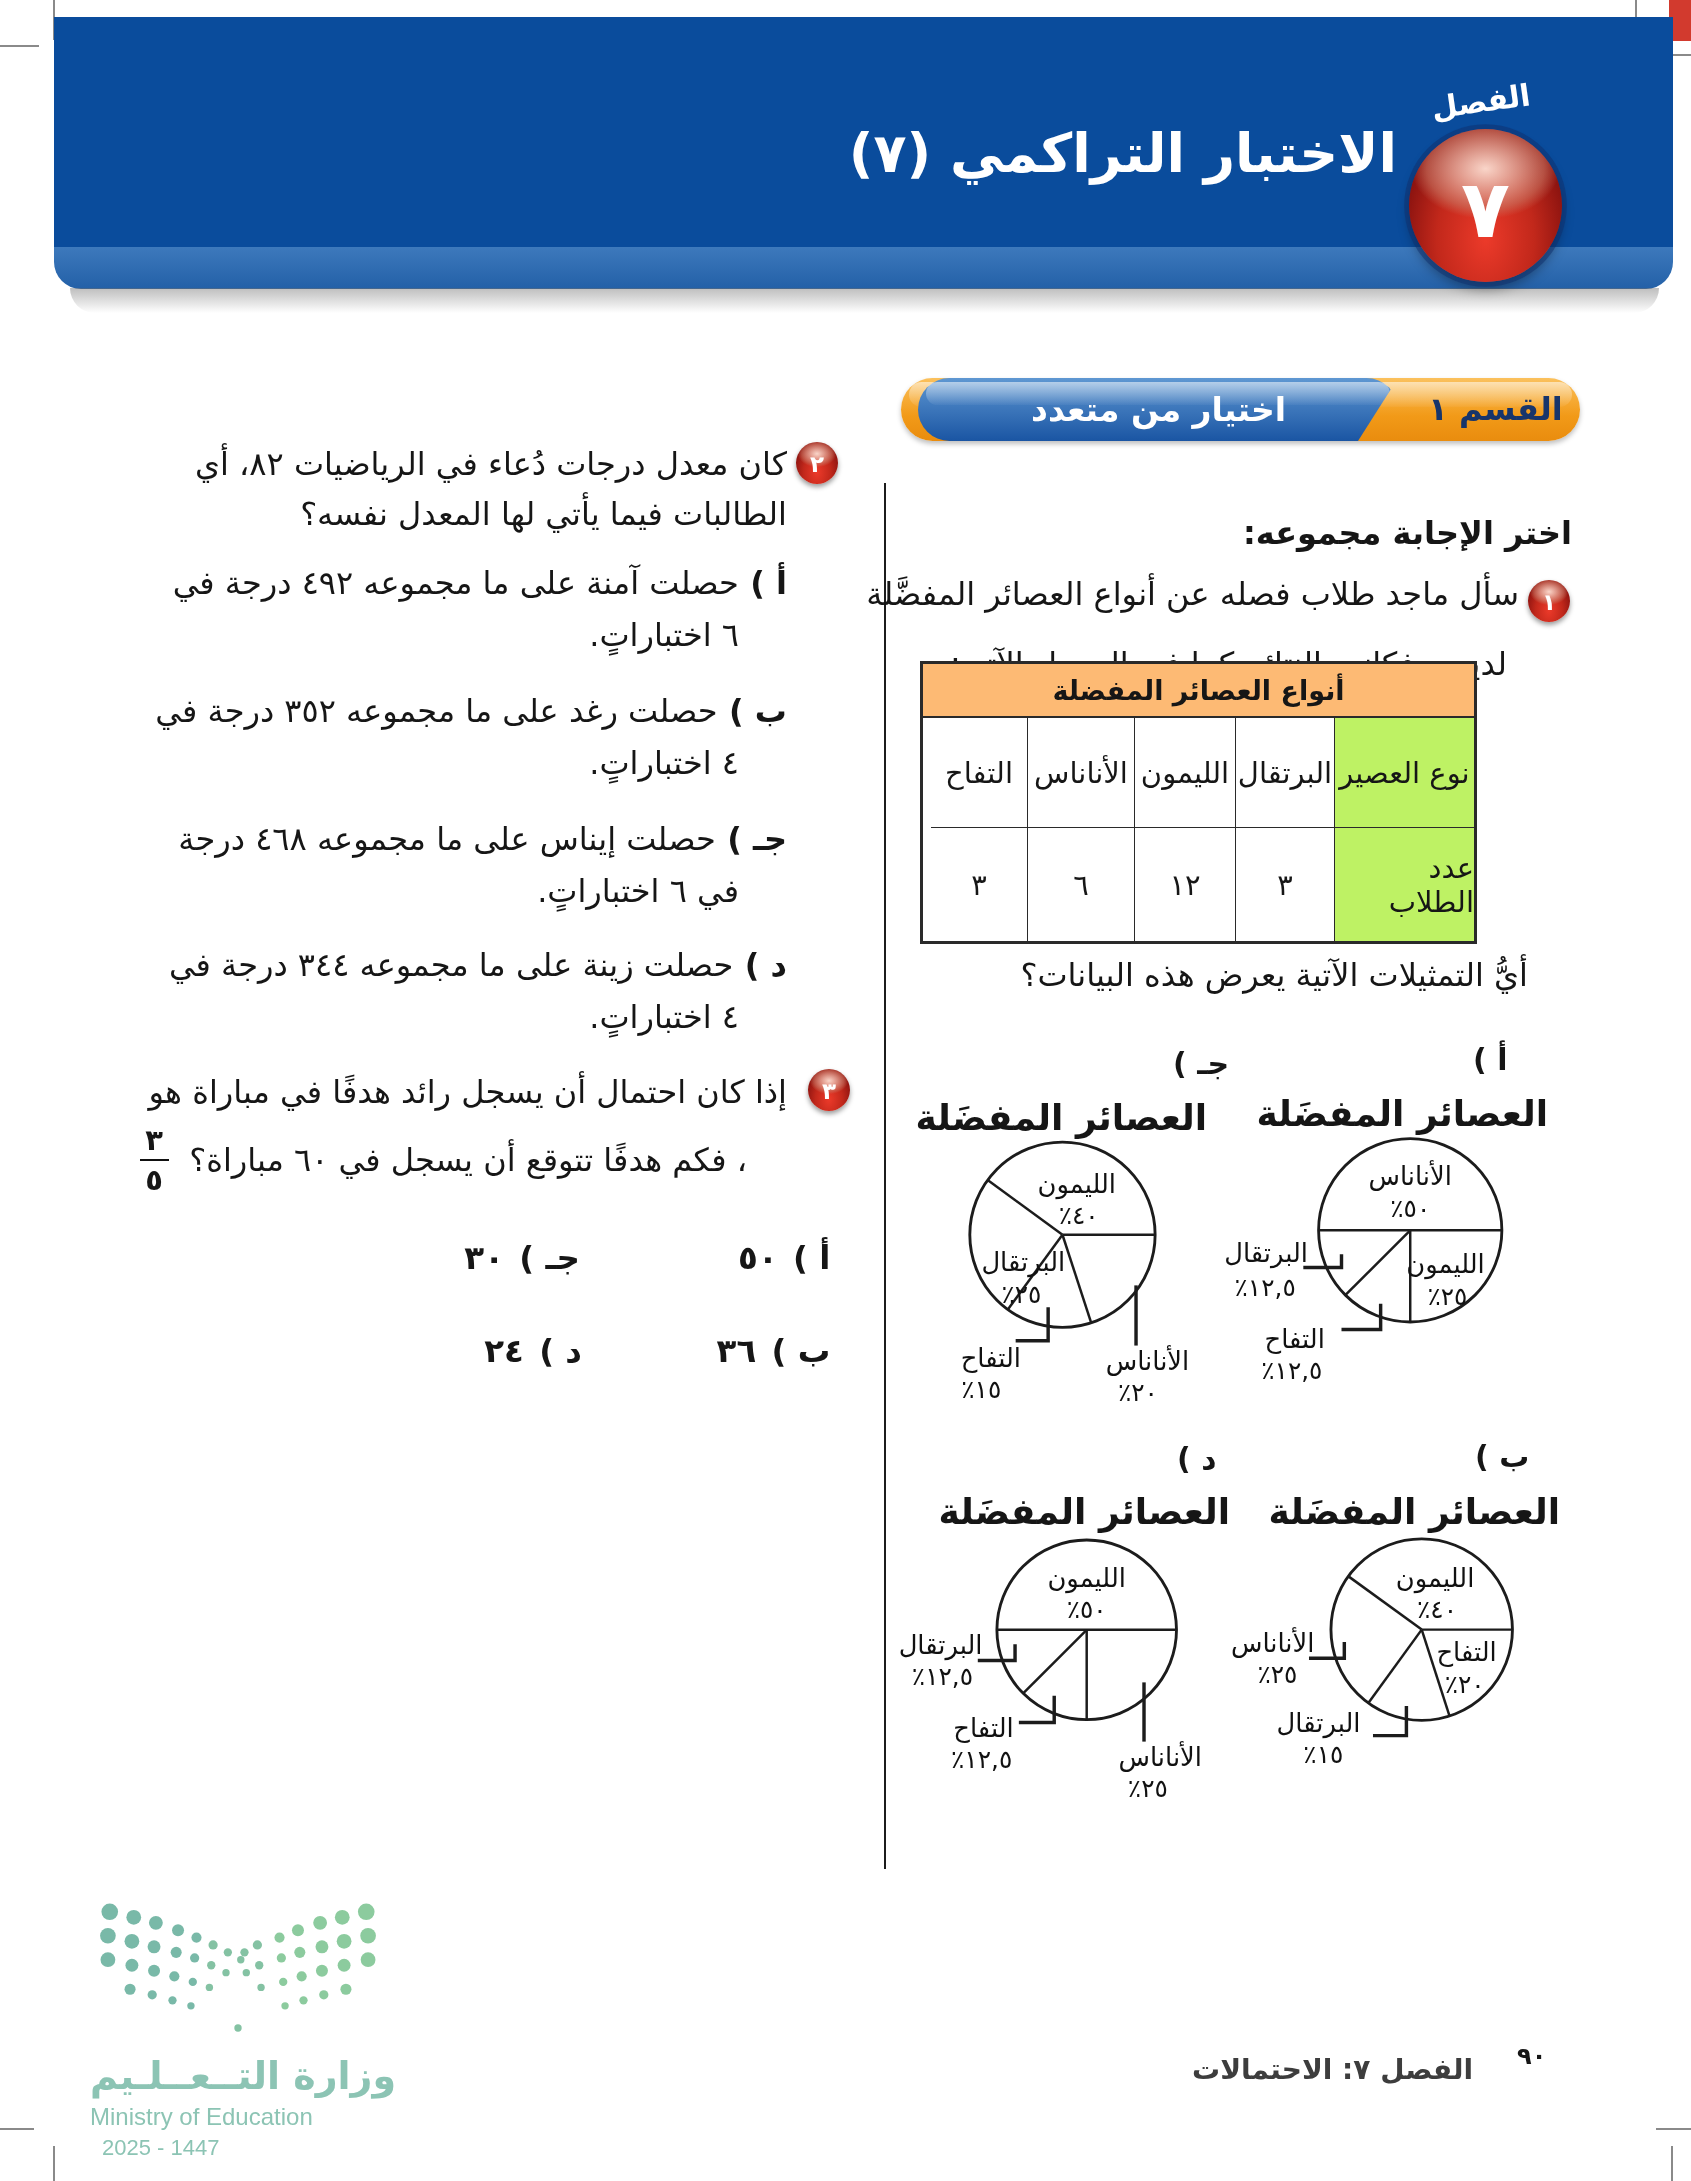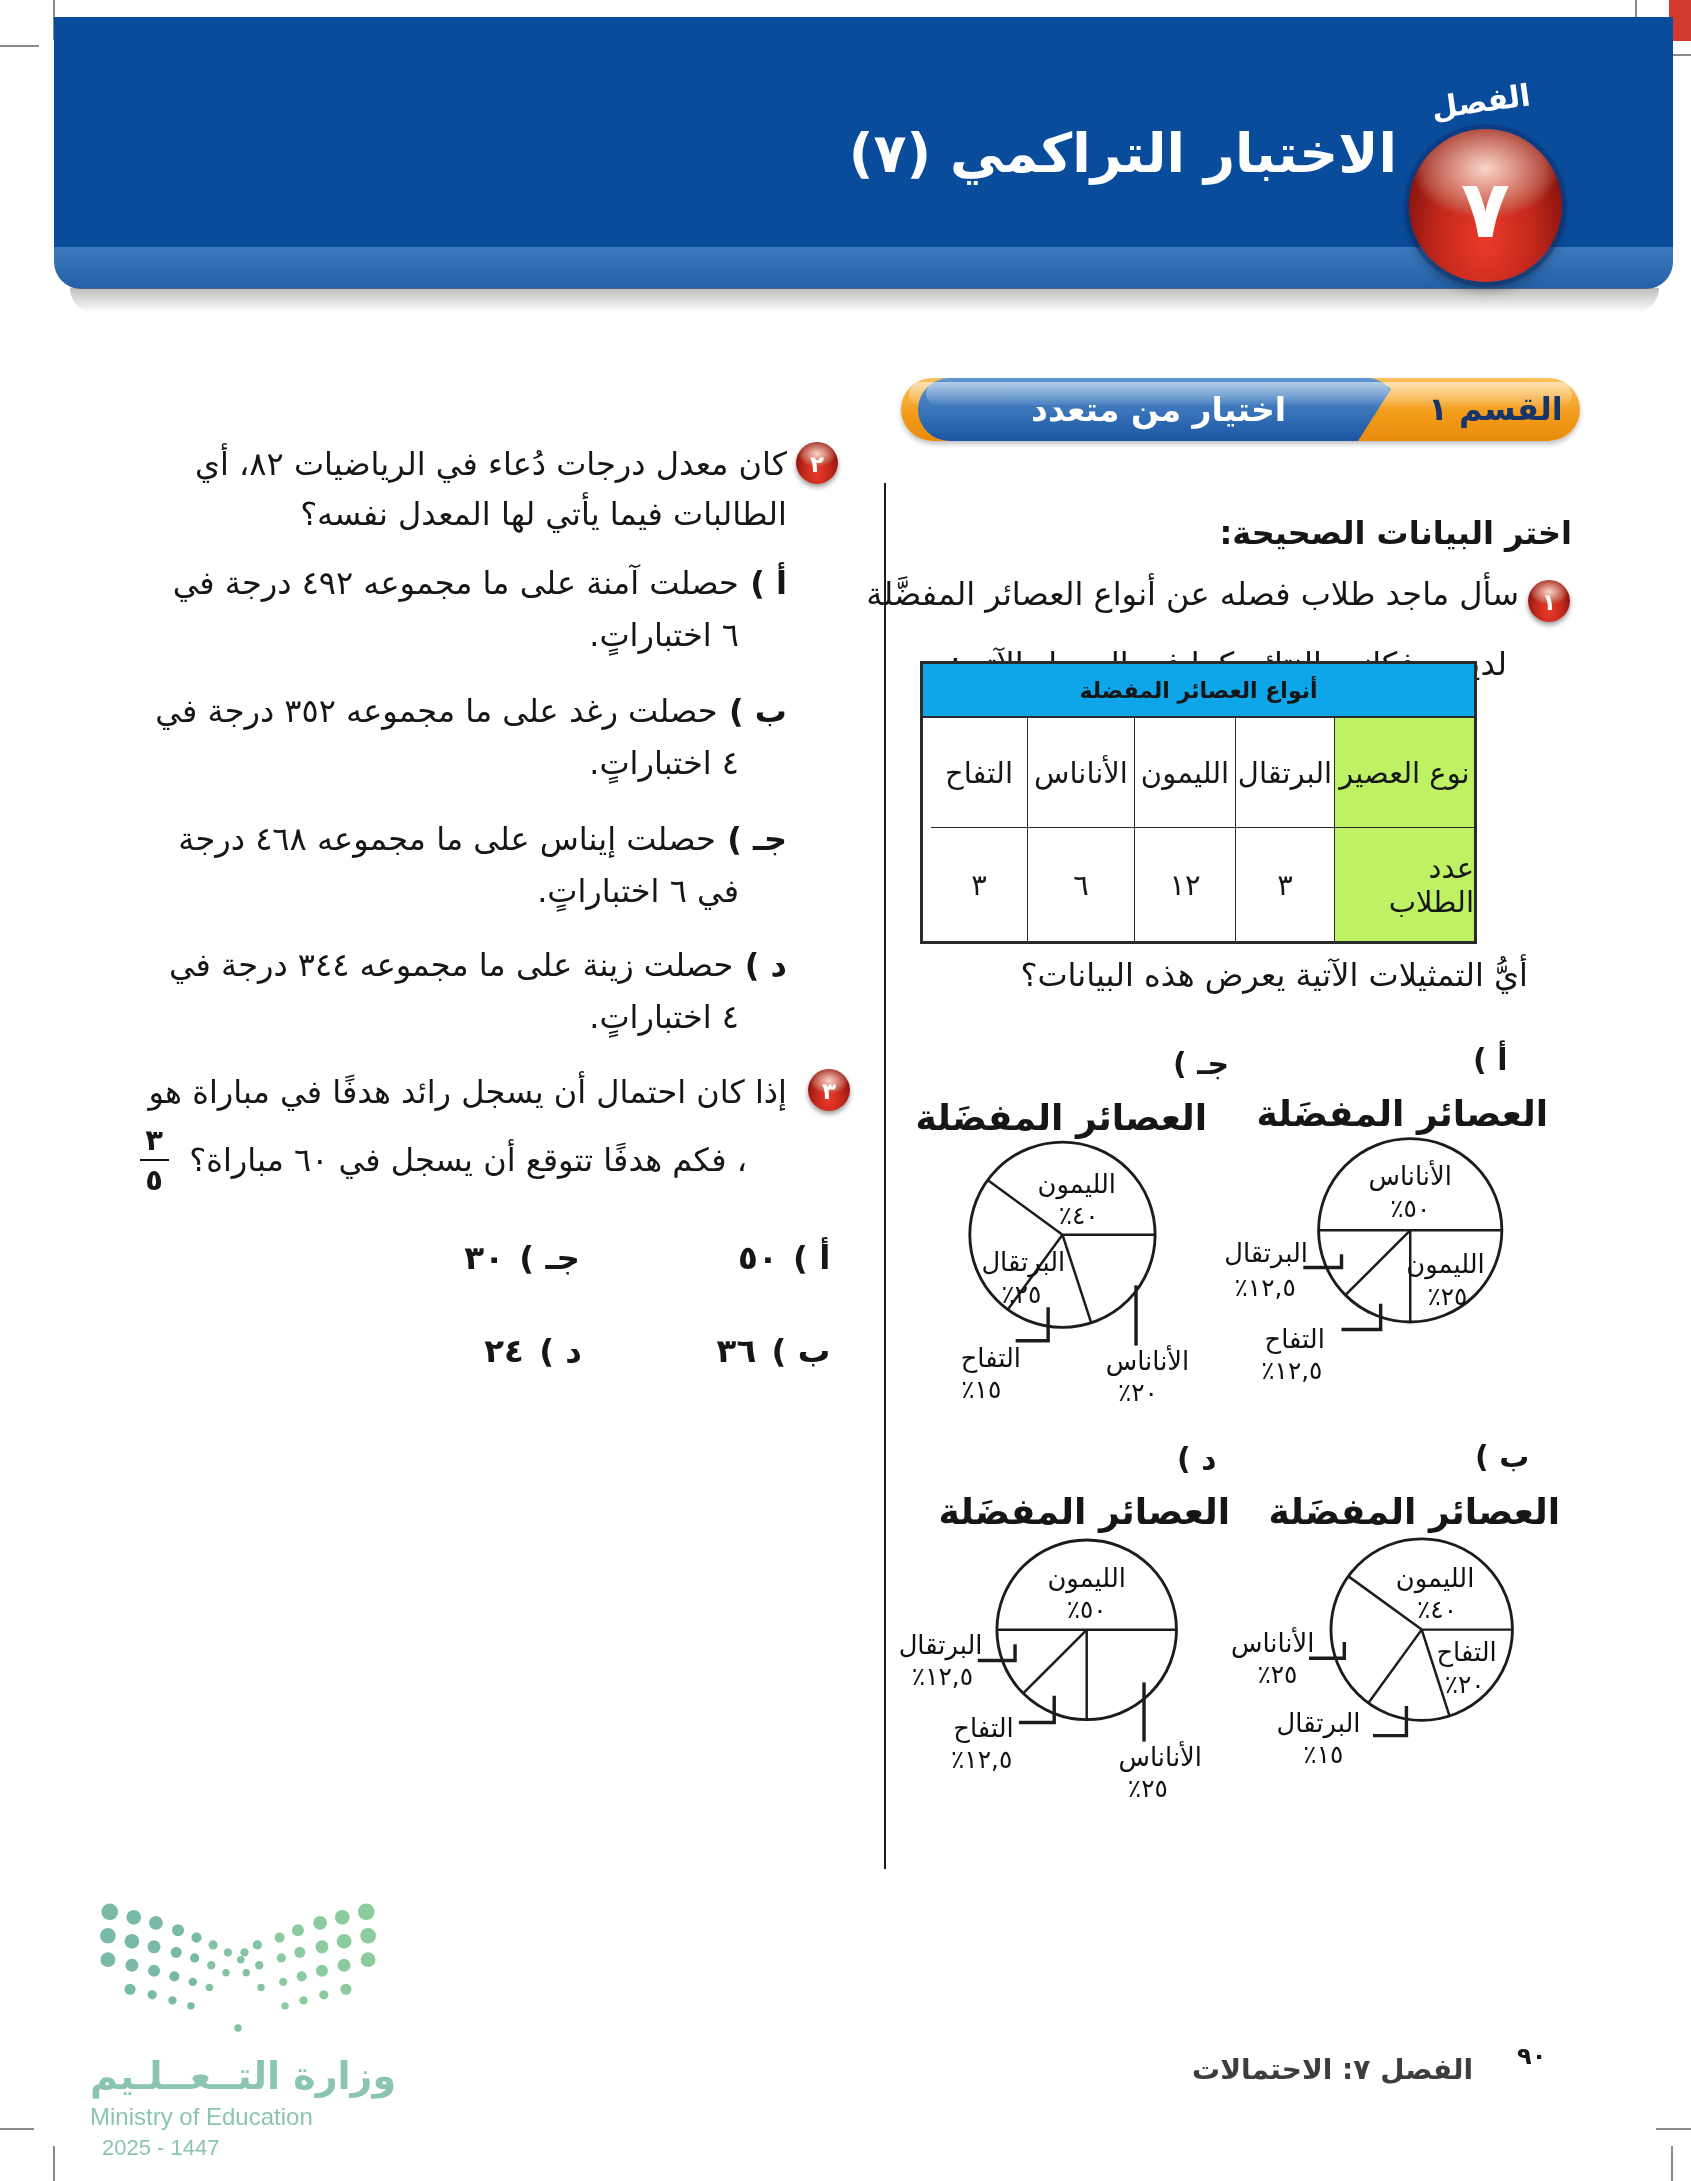--- a/index.html
+++ b/index.html
@@ -47,21 +47,21 @@
                  radial-gradient(ellipse at 50% 72%, #ec3a2a 0%, #c2281b 45%, #8e1410 78%, #6d0b0b 100%);
       box-shadow:0 2.9px 4.8px rgba(0,0,0,.4);display:flex;align-items:center;justify-content:center;}
   .qbadge span{color:#fff;font-size:23px;font-weight:bold;line-height:1;margin-top:2.9px;}
 
   .txt{font-size:32px;}
   .bold{font-weight:bold;}
   .opt-label{font-weight:bold;margin-left:11.5px;}
 
   
   .tbl{position:absolute;left:921px;top:661px;width:551px;border:3.8px solid #2a2a2a;background:#fff;direction:rtl;}
-  .tbl-title{height:52px;background:#0ea5e9;border-bottom:2.9px solid #2a2a2a;font-weight:bold;font-size:22px;
+  .tbl-title{height:52px;background:#fdba74;border-bottom:2.9px solid #2a2a2a;font-weight:bold;font-size:27px;
       display:flex;align-items:center;justify-content:center;}
   .tbl-grid{display:grid;grid-template-columns:140px 99px 101px 107px 96px;}
   .tbl-grid > div{border-left:1.9px solid #2a2a2a;display:flex;align-items:center;justify-content:center;font-size:29px;background:#fff;}
   .tbl-grid > div:nth-child(5n){border-left:none;}
   .tbl-grid > div.r1{height:109px;border-bottom:1.9px solid #2a2a2a;}
   .tbl-grid > div.r2{height:113px;}
   .tbl-grid > div.hc{background:#bef264;font-weight:normal;}
 
   
   .divider{position:absolute;left:885px;top:483px;width:1.9px;height:1386px;background:#1c1c1c;}
@@ -125,21 +125,21 @@
     <div class="banner-gloss"></div>
     <div class="banner-blue">
       <div class="banner-gloss" style="height:23px;"></div>
     </div>
     <div class="banner-title">اختيار من متعدد</div>
     <div class="banner-badge">القسم ١</div>
   </div>
 
   <div class="divider"></div>
 
-  <div class="abs txt bold" style="right:119px;top:514px;">اختر البيانات الصحيحة:</div>
+  <div class="abs txt bold" style="right:119px;top:514px;">اختر الإجابة مجموعه:</div>
 
   <div class="qbadge" style="left:1529px;top:580px;">
     <span>١</span>
   </div>
   <div class="abs txt" style="right:172px;top:575px;">سأل ماجد طلاب فصله عن أنواع العصائر المفضَّلة</div>
   <div class="abs txt" style="right:184px;top:623px;margin-top:22px;">لديهم، فكانت النتائج كما في الجدول الآتي:</div>
 
   <div class="tbl">
     <div class="tbl-title">أنواع العصائر المفضلة</div>
     <div class="tbl-grid">

